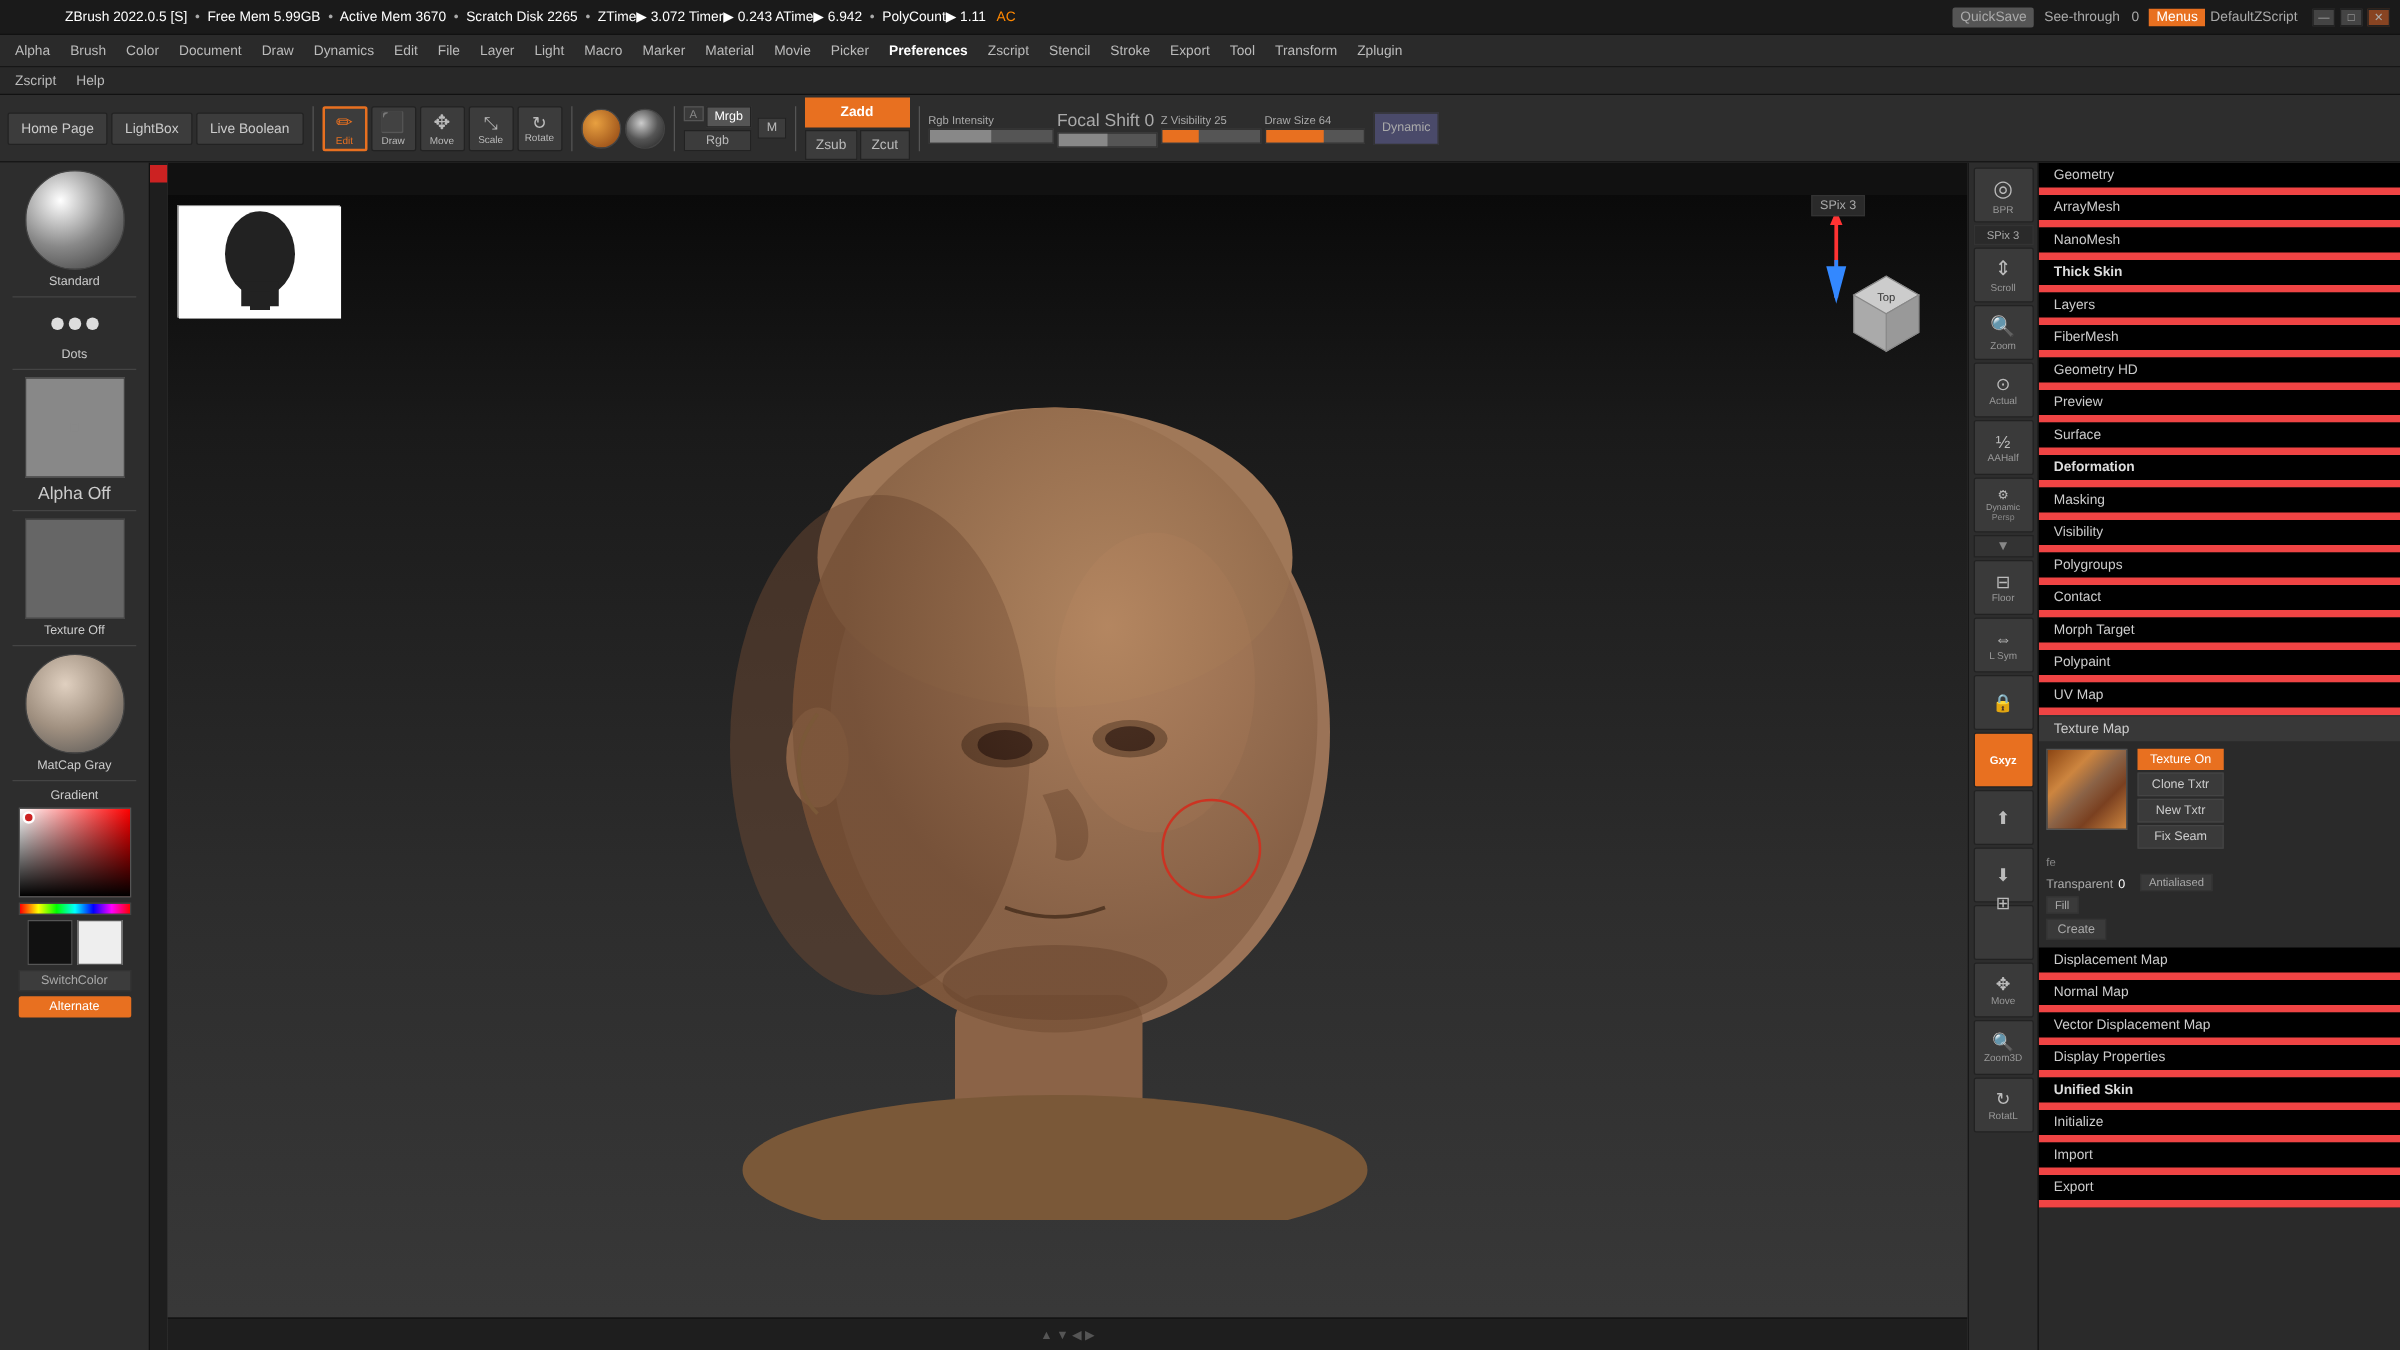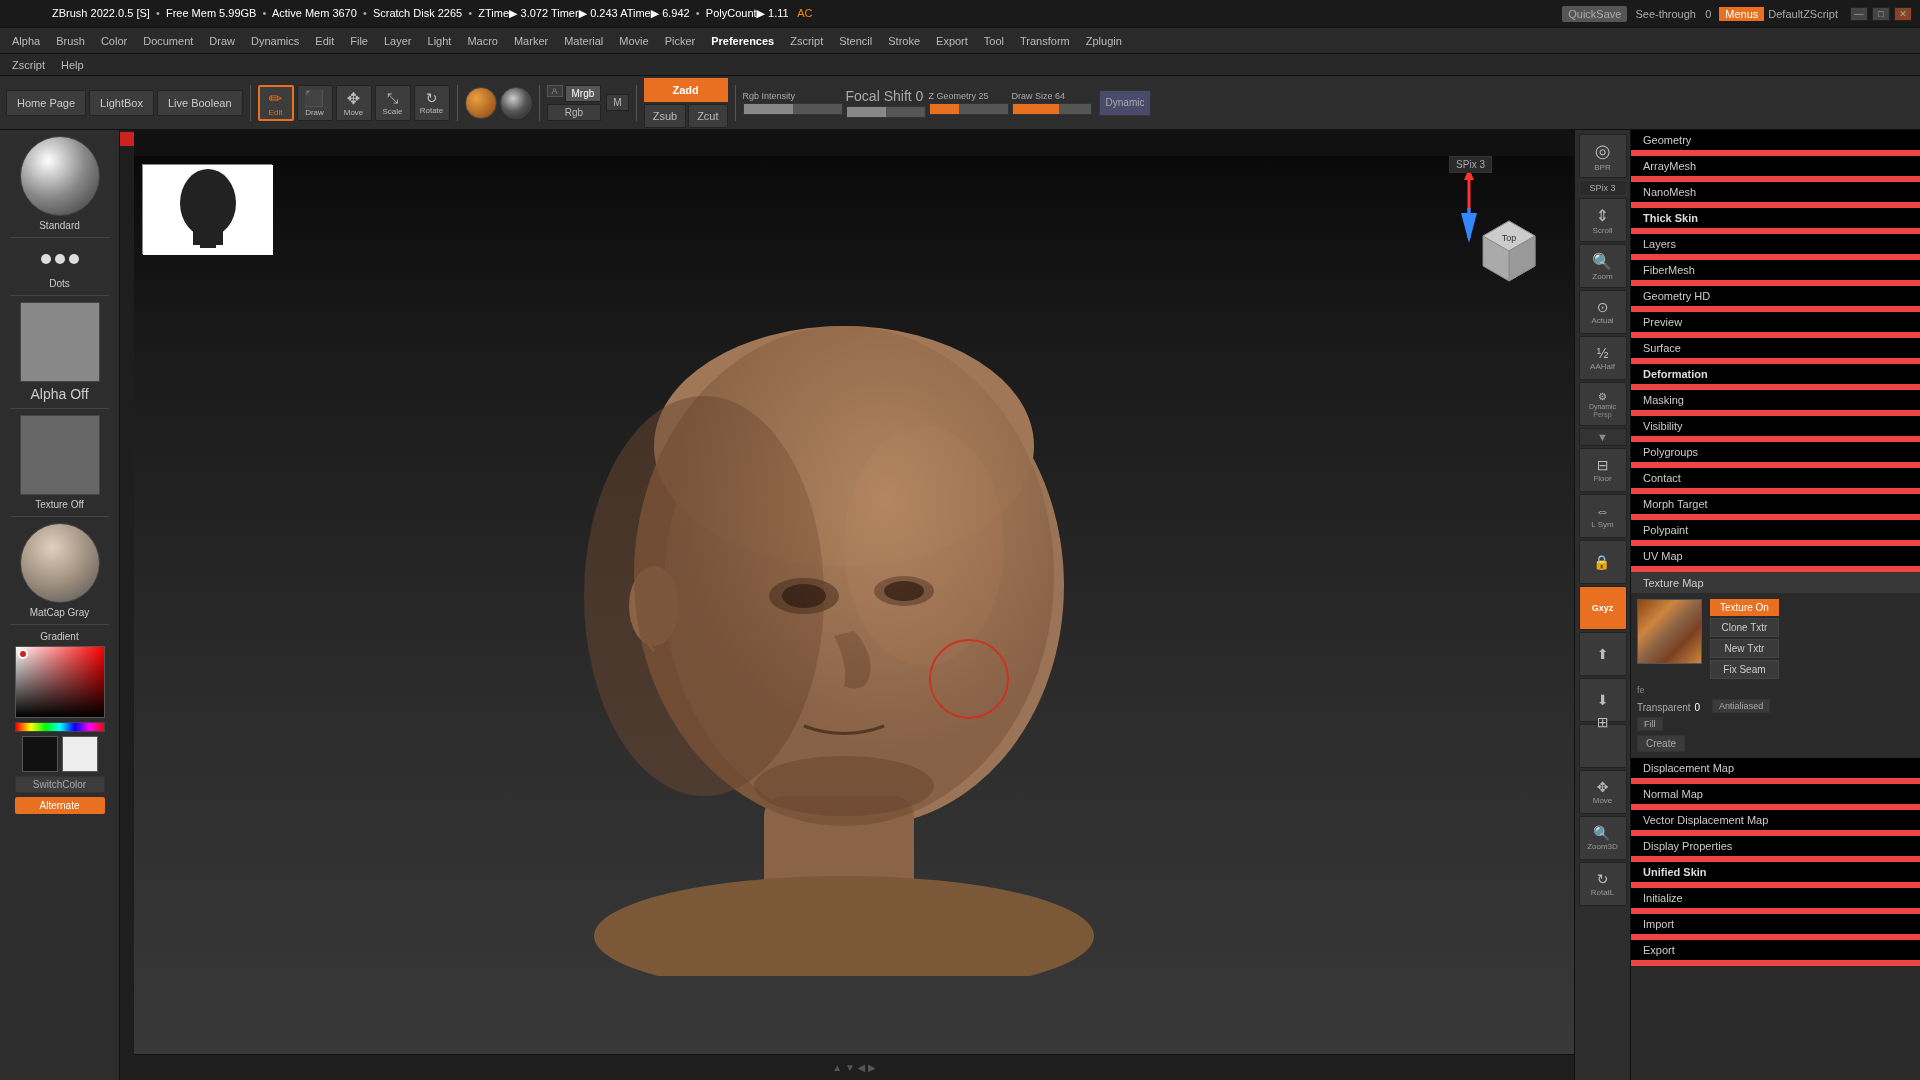--- a/index.html
+++ b/index.html
@@ -225,21 +225,21 @@
       <span style="color:#aaa;font-size:14px;">
         <span>Focal Shift</span> <span>0</span>
       </span>
       <div style="width:80px;height:12px;background:#555;border:1px solid #333;cursor:pointer;">
         <div style="width:50%;height:100%;background:#888;"></div>
       </div>
     </div>
 
     <div style="display:flex;flex-direction:column;gap:2px;">
       <span style="color:#aaa;font-size:9px;">
-        <span>Z Geometry</span> <span>25</span>
+        <span>Z Visibility</span> <span>25</span>
       </span>
       <div style="width:80px;height:12px;background:#555;border:1px solid #333;cursor:pointer;">
         <div style="width:38%;height:100%;background:#e87020;"></div>
       </div>
     </div>
 
     <div style="display:flex;flex-direction:column;gap:2px;">
       <span style="color:#aaa;font-size:9px;">
         <span>Draw Size</span> <span>64</span>
       </span>

